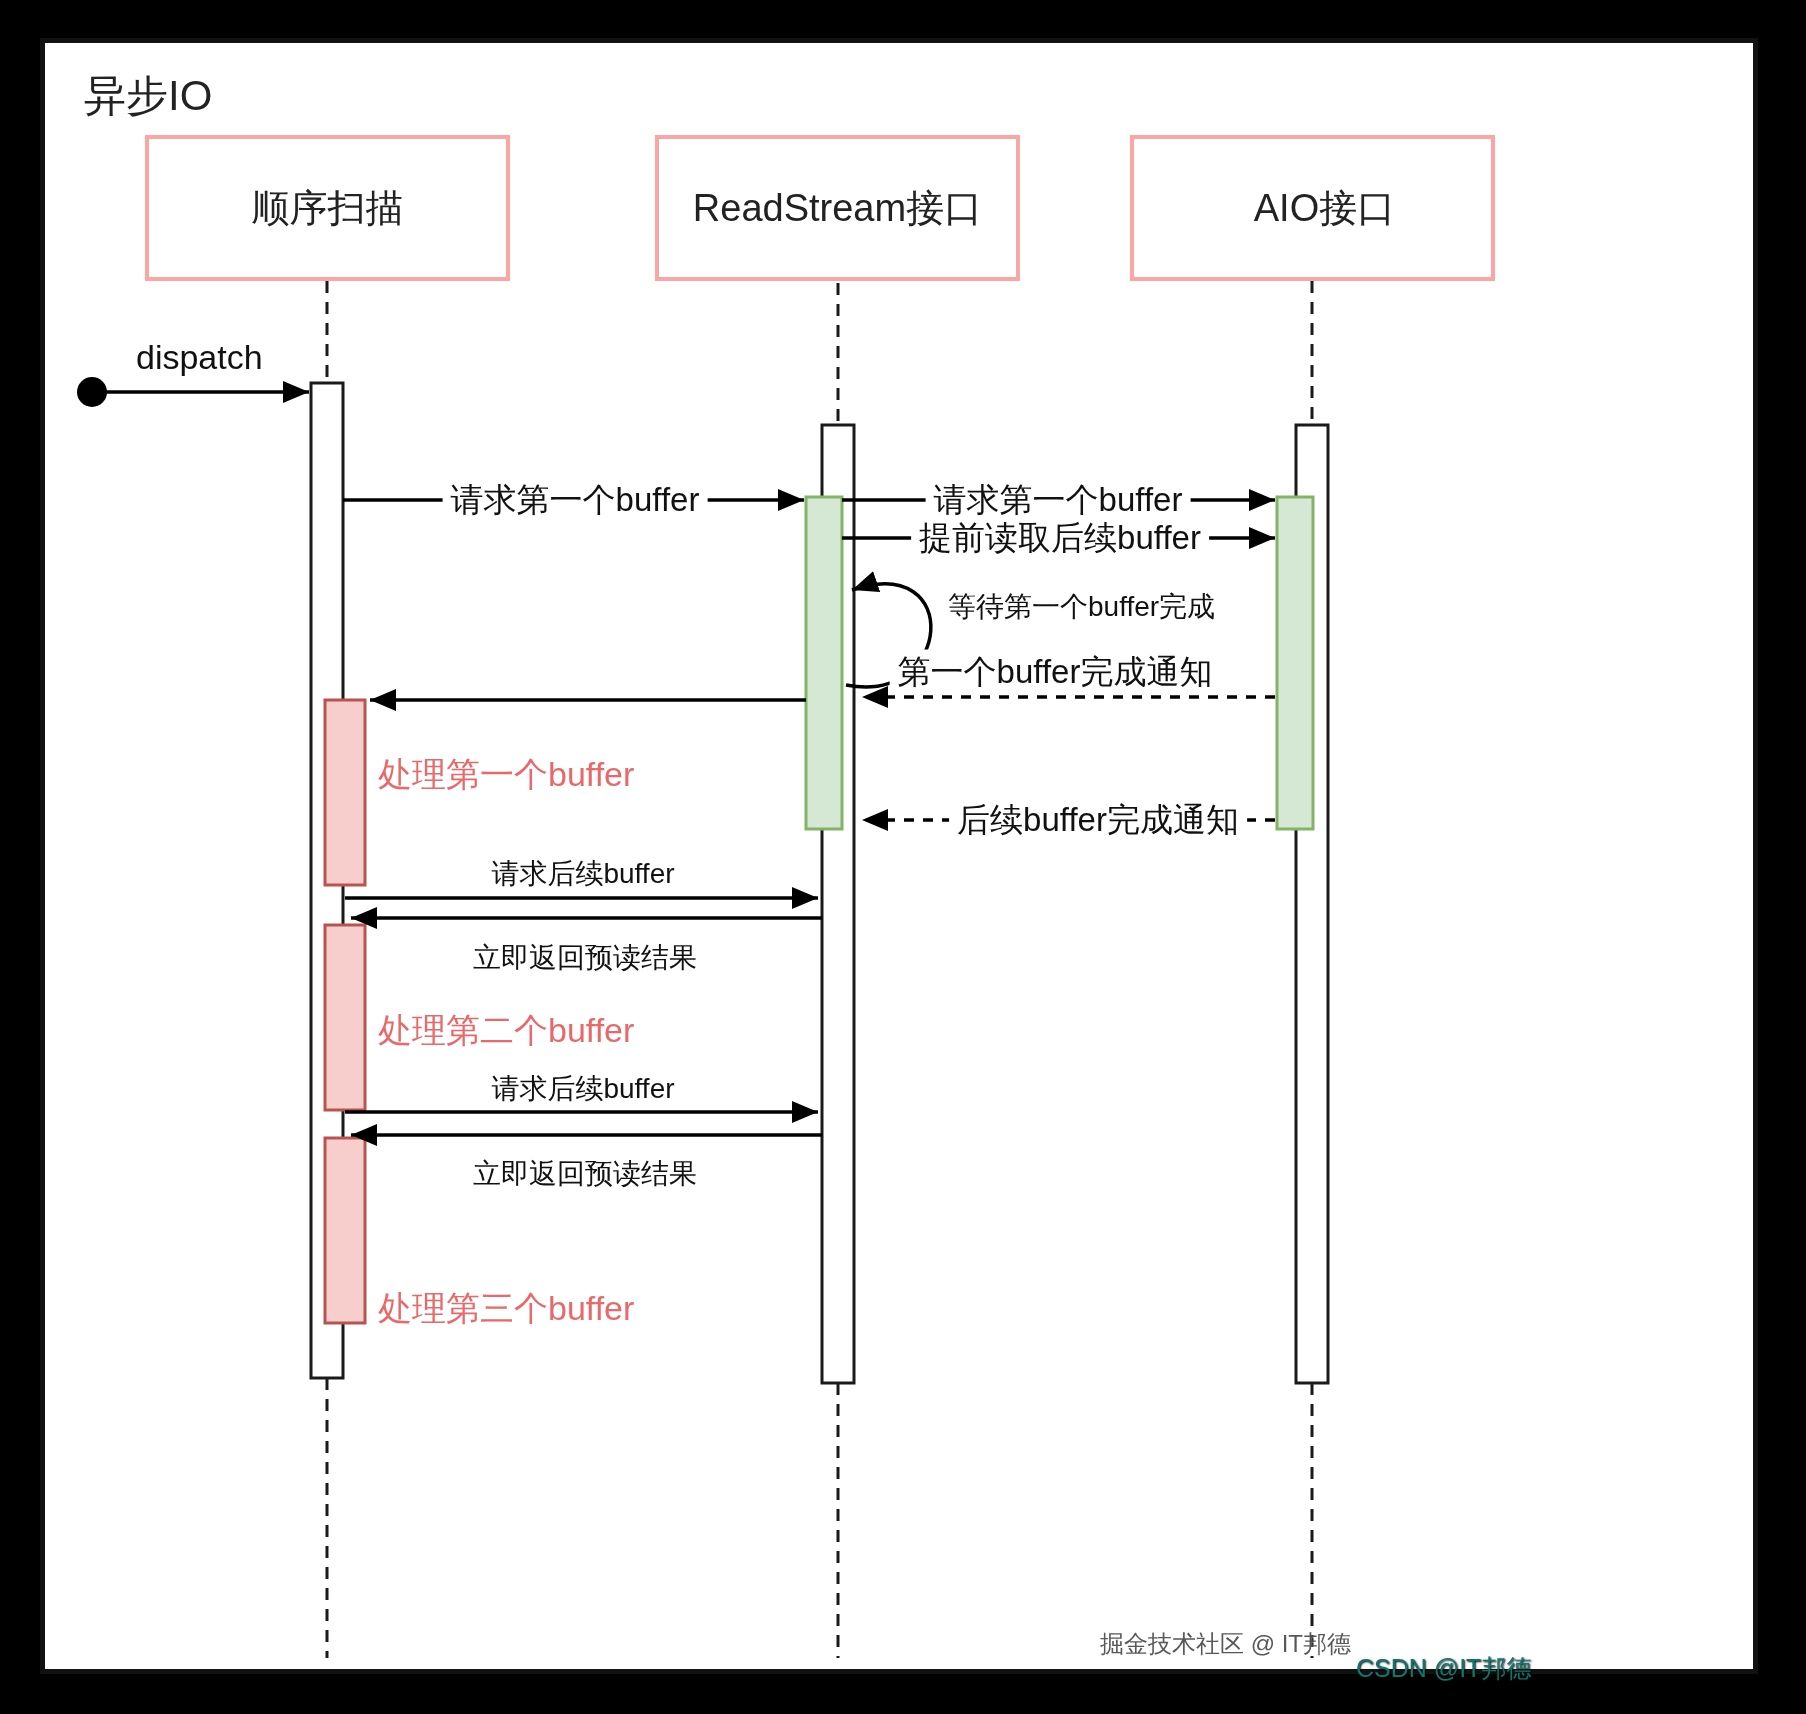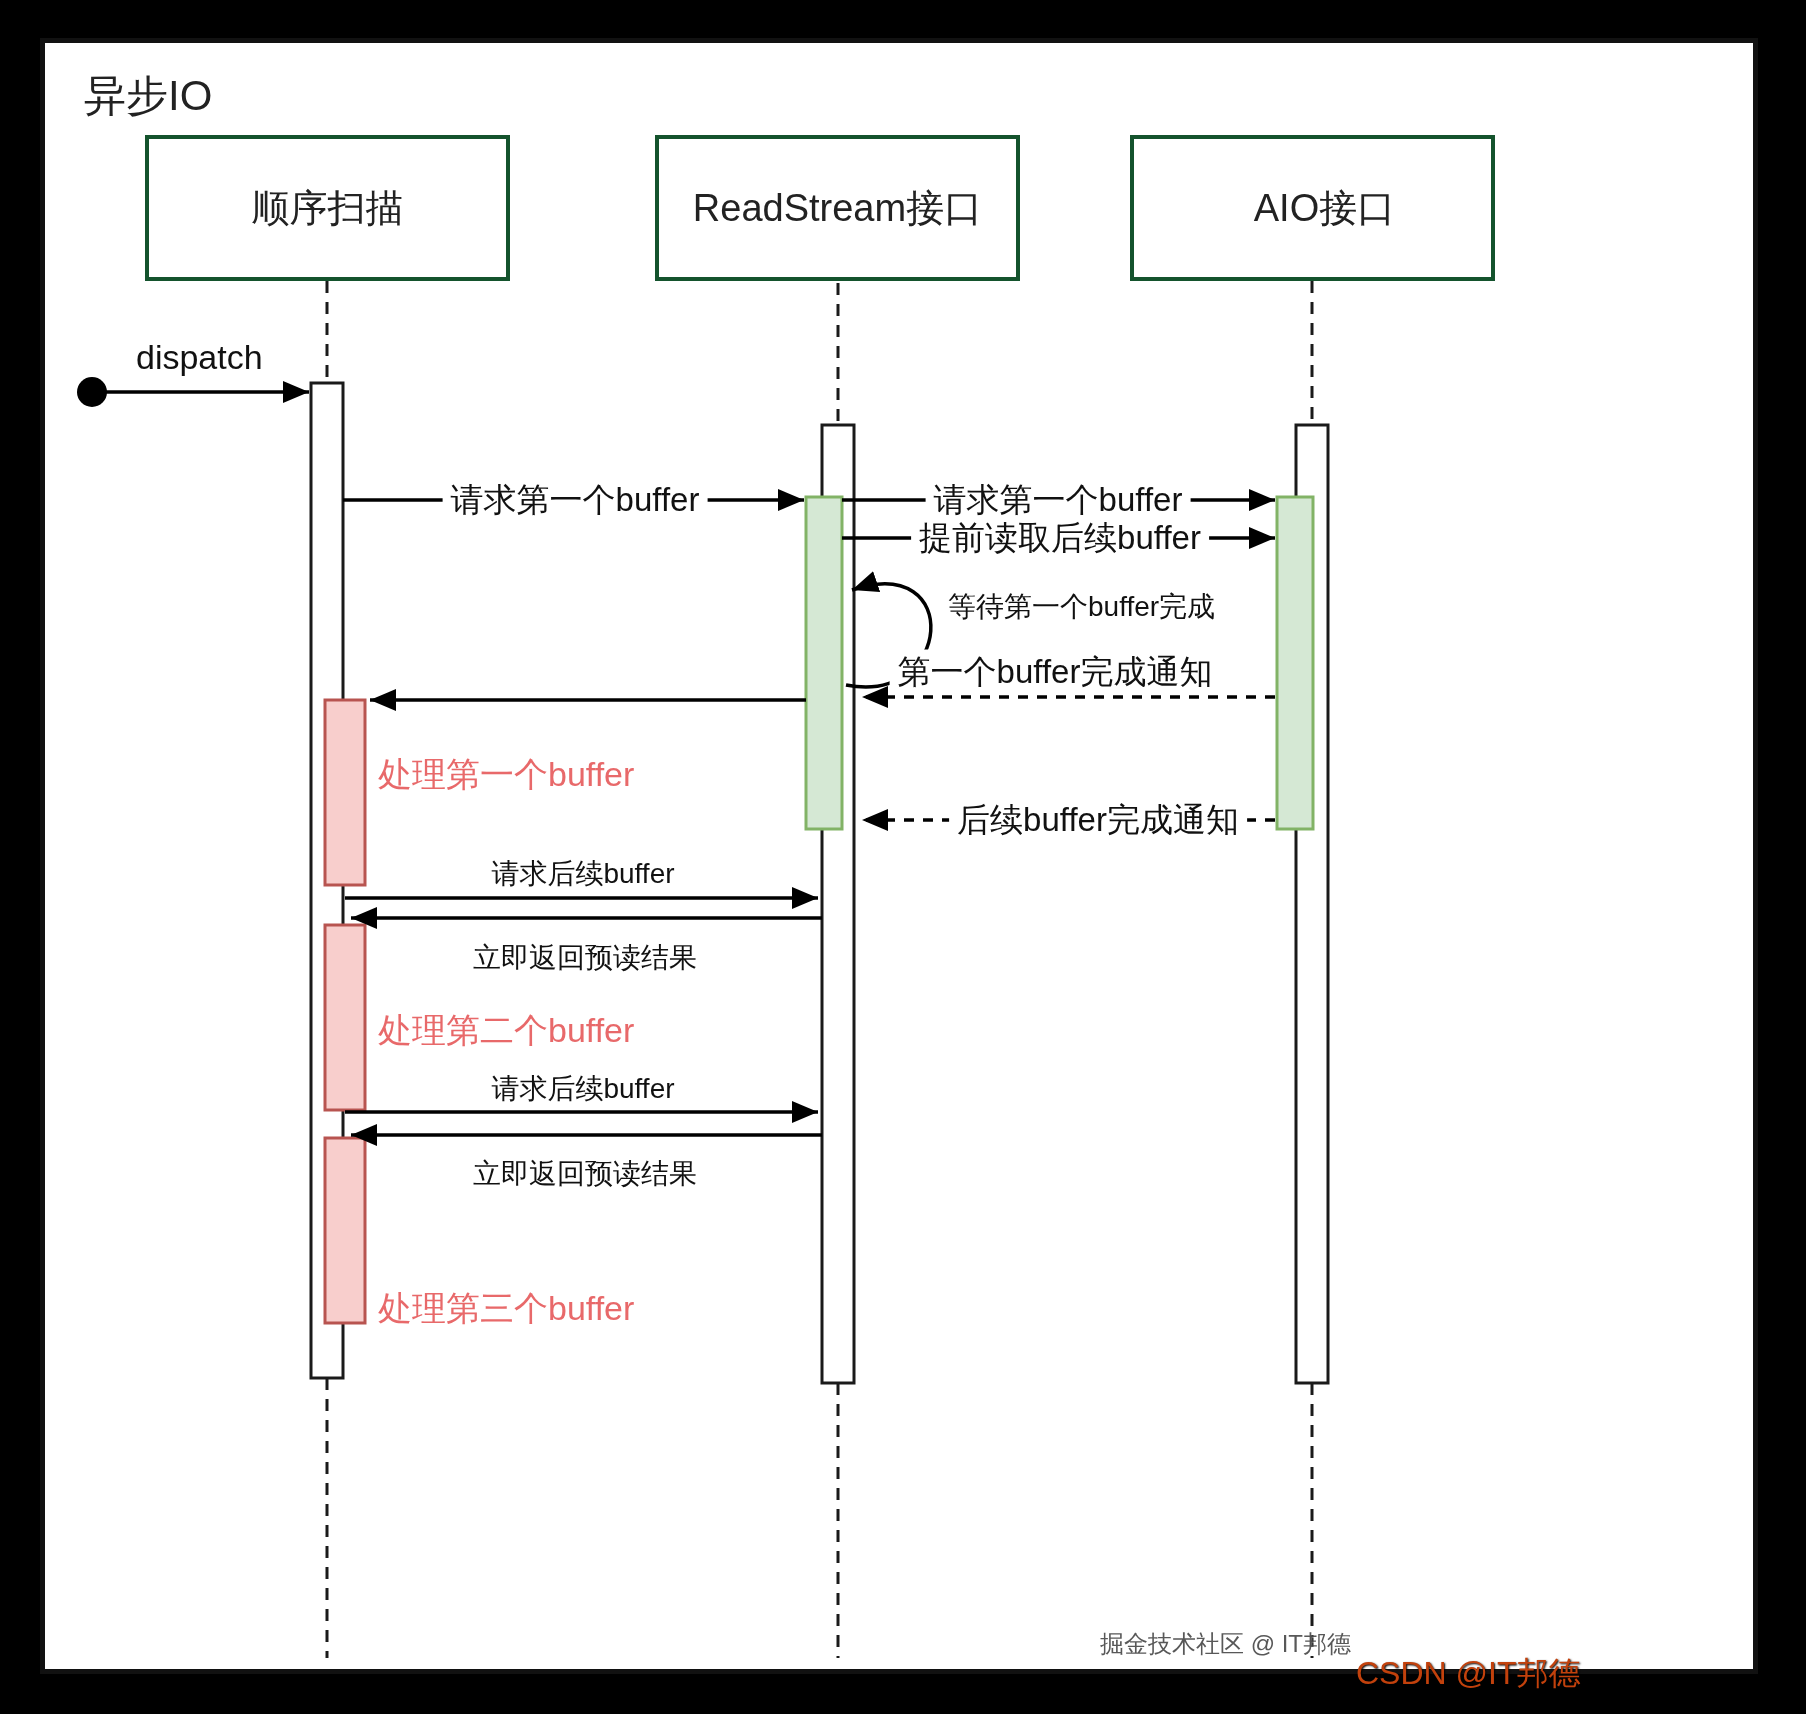--- a/index.html
+++ b/index.html
@@ -1,41 +1,41 @@
 <!DOCTYPE html>
 <html style="--green-fill: #d5e8d4; --green-border: #82b366; --pink-fill: #f8cecc; --pink-border: #b85450; --process-text: #e8696a;"><head>
 <meta charset="utf-8">
 <style>
   html,body{margin:0;padding:0;background:#000;}
   .stage{position:relative;width:1806px;height:1714px;background:#000;overflow:hidden;
          font-family:"Liberation Sans",sans-serif;color:#111;}
   .panel{position:absolute;left:40px;top:38px;width:1718px;height:1636px;background:#fff;
          border:5px solid #111;box-sizing:border-box;}
   .title{position:absolute;left:84px;top:52px;font-size:42px;color:#222;margin-top:16px;}
-  .actor{position:absolute;height:146px;width:365px;background:#fff;border:4px solid #14532d;
+  .actor{position:absolute;height:146px;width:365px;background:#fff;border:4px solid #fca5a5;
          box-sizing:border-box;display:flex;align-items:center;justify-content:center;
          font-size:38px;color:#222;}
   .actor.a1{left:145px;top:135px;}
   .actor.a2{left:655px;top:135px;}
   .actor.a3{left:1130px;top:135px;padding-left:24px;}
   svg.layer{position:absolute;left:0;top:0;width:1806px;height:1714px;}
   .life{stroke:#1a1a1a;stroke-width:3;stroke-dasharray:12 9;fill:none;}
   .act{fill:#fff;stroke:#1a1a1a;stroke-width:3;}
   .green{fill:var(--green-fill,#d5e8d4);stroke:var(--green-border,#82b366);stroke-width:3;}
   .pink{fill:var(--pink-fill,#f8cecc);stroke:var(--pink-border,#b85450);stroke-width:3;}
   .msg{stroke:#000;stroke-width:3.5;fill:none;}
   .dash{stroke-dasharray:10 9;}
   .lbl{position:absolute;font-size:33px;white-space:nowrap;transform:translate(-50%,-50%);color:#111;}
   .lbl.bg{background:#fff;padding:0 8px;}
   .lbl.small{font-size:28px;}
   .lbl.plain{transform:none;}
   .process-label{position:absolute;font-size:34px;white-space:nowrap;color:var(--process-text,#e8696a);}
   .wm1{position:absolute;left:1100px;top:1628px;font-size:24px;color:rgba(70,70,70,.9);
        text-shadow:1px 1px 0 rgba(255,255,255,.35);}
-  .wm2{position:absolute;left:1356px;top:1652px;font-size:32px;color:#c2410c;text-shadow:1px 1px 2px #000;}
+  .wm2{position:absolute;left:1356px;top:1652px;font-size:25px;color:#0f766e;text-shadow:1px 1px 2px #000;}
 </style>
 </head>
 <body>
 
 <div class="stage">
   <div class="panel"></div>
 
   <div class="title">异步IO</div>
 
   <div class="actor a1">

